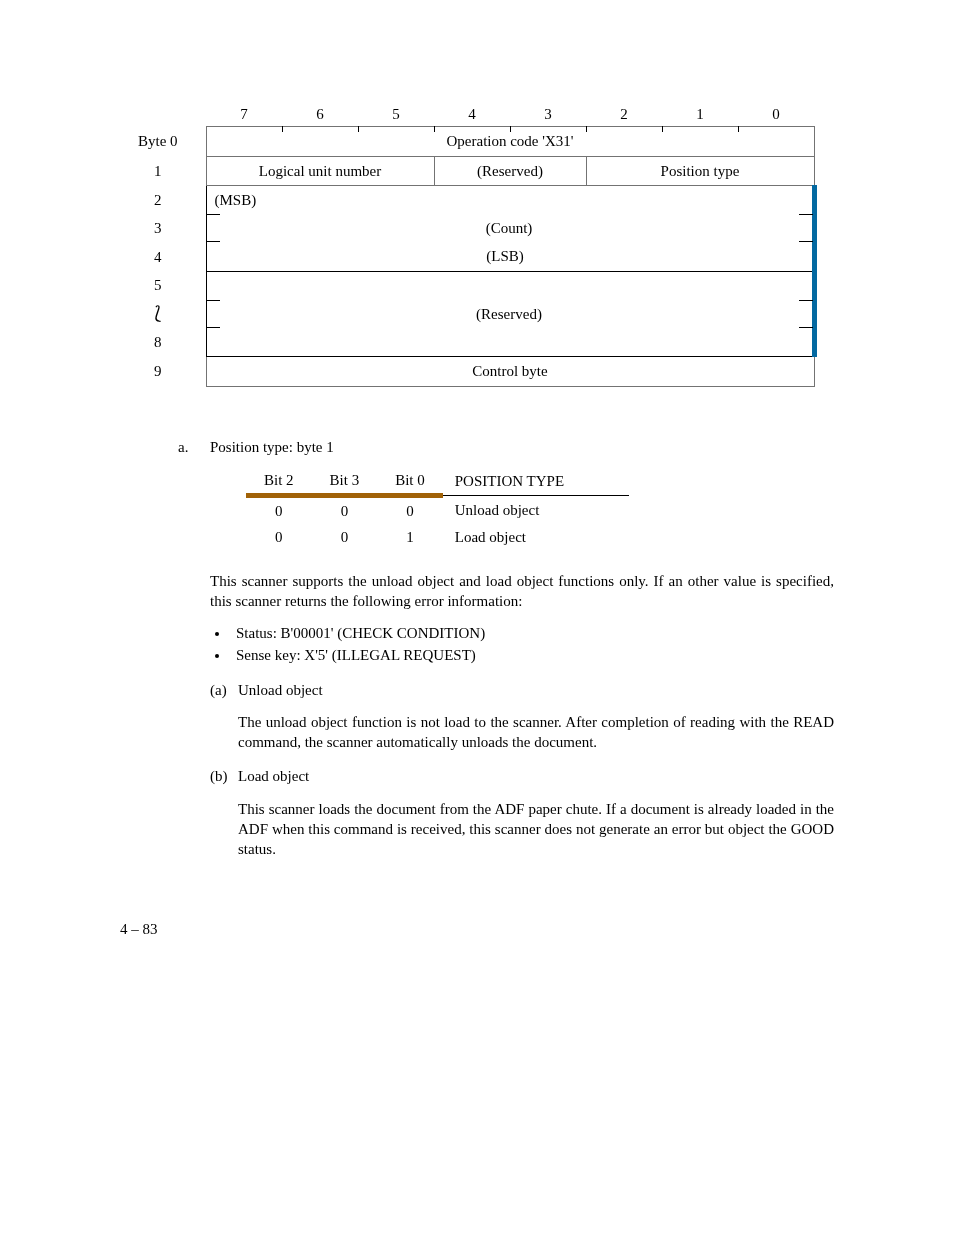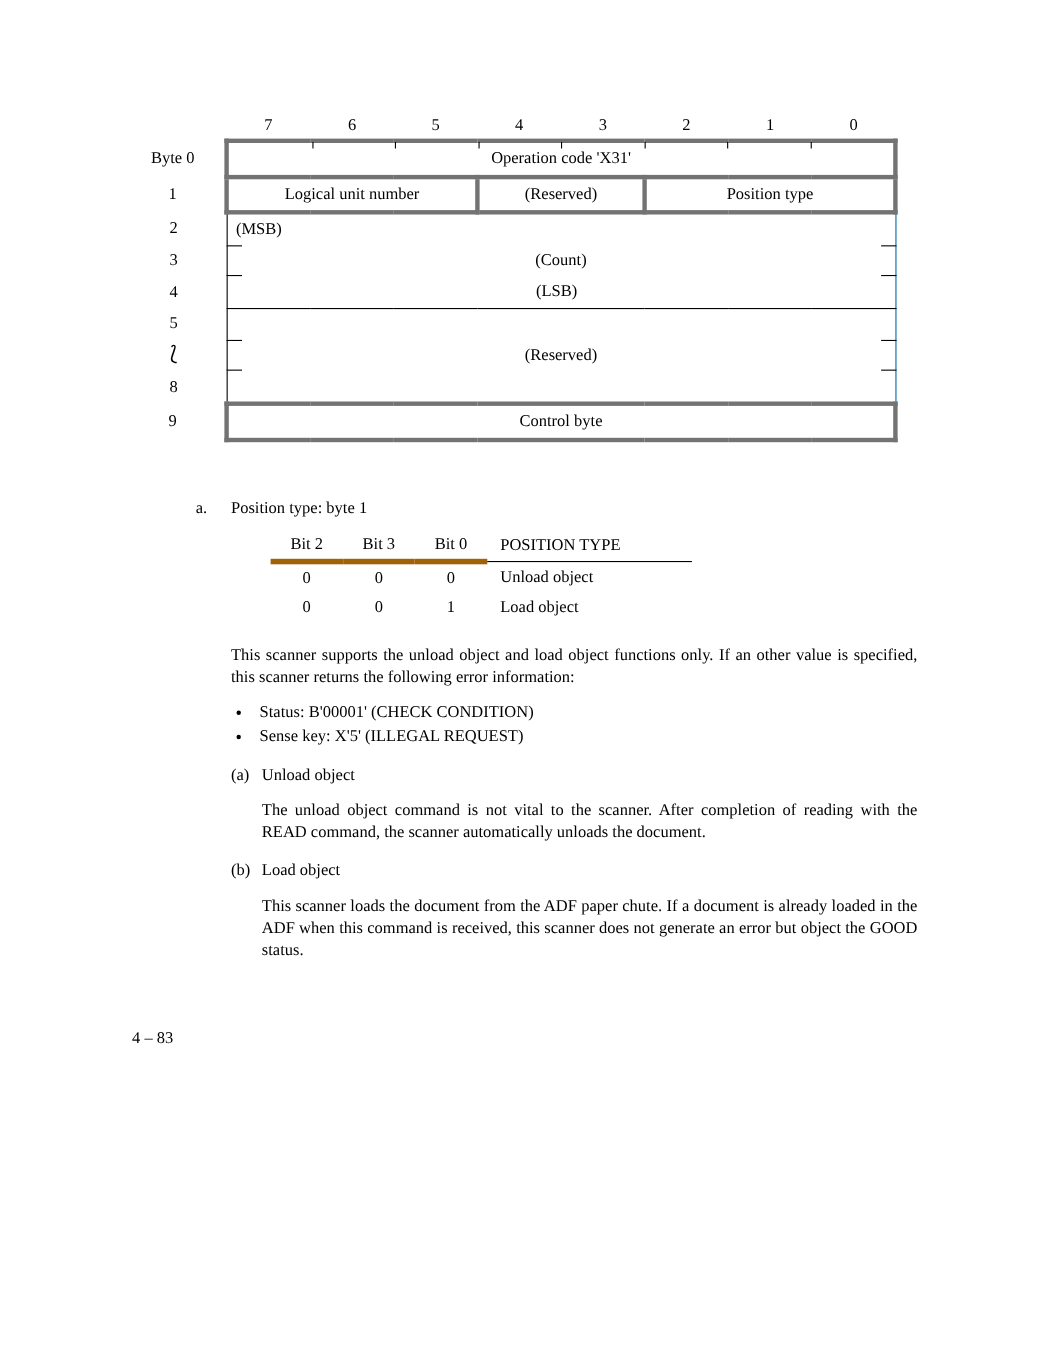--- a/index.html
+++ b/index.html
@@ -24,21 +24,21 @@
     width: 76px;
     padding-bottom: 2px;
   }
   .row-label {
     text-align: left;
     padding-right: 10px !important;
     width: 58px;
     white-space: nowrap;
   }
   .byte-table .cell {
-    border: 4px solid #737373;
+    border: 1px solid #737373;
   }
   .msb-lsb {
     text-align:left !important;
     padding-left:8px !important;
   }
   .msb-lsb-right {
     text-align:right;
     padding-right:8px !important;
     margin-top:40px;
   }
@@ -106,21 +106,21 @@
   .subitem-body {
     margin-left: 28px;
   }
   .page-num {
     text-align: left;
     margin-top: 60px;
     padding-right: 10px;
   }
   .count-row td.cell {
     border-left:1px solid #000;
-    border-right:1px solid #0369a1;
+    border-right:5px solid #0369a1;
     border-top:none;
     border-bottom:none;
   }
   .notch {
     position:relative;
   }
   .notch::before, .notch::after {
     content:"";
     position:absolute;
     right:-1px;
@@ -236,21 +236,21 @@
       <li>Status:  B'00001'  (CHECK CONDITION)</li>
       <li>Sense key:   X'5'  (ILLEGAL REQUEST)</li>
     </ul>
 
     <div class="subitem">
       <div class="subitem-label">
         <span class="marker">(a)</span>
         <span>Unload object</span>
       </div>
       <div class="subitem-body">
-        <p class="just">The unload object command is not vital to the scanner.  After completion of reading with the READ command, the scanner automatically unloads the document.</p>
+        <p class="just">The unload object function is not load to the scanner.  After completion of reading with the READ command, the scanner automatically unloads the document.</p>
       </div>
     </div>
 
     <div class="subitem">
       <div class="subitem-label">
         <span class="marker">(b)</span>
         <span>Load object</span>
       </div>
       <div class="subitem-body">
         <p class="just">This scanner loads the document from the ADF paper chute.  If a document is already loaded in the ADF when this command is received, this scanner does not generate an error  but object the GOOD status.</p>

